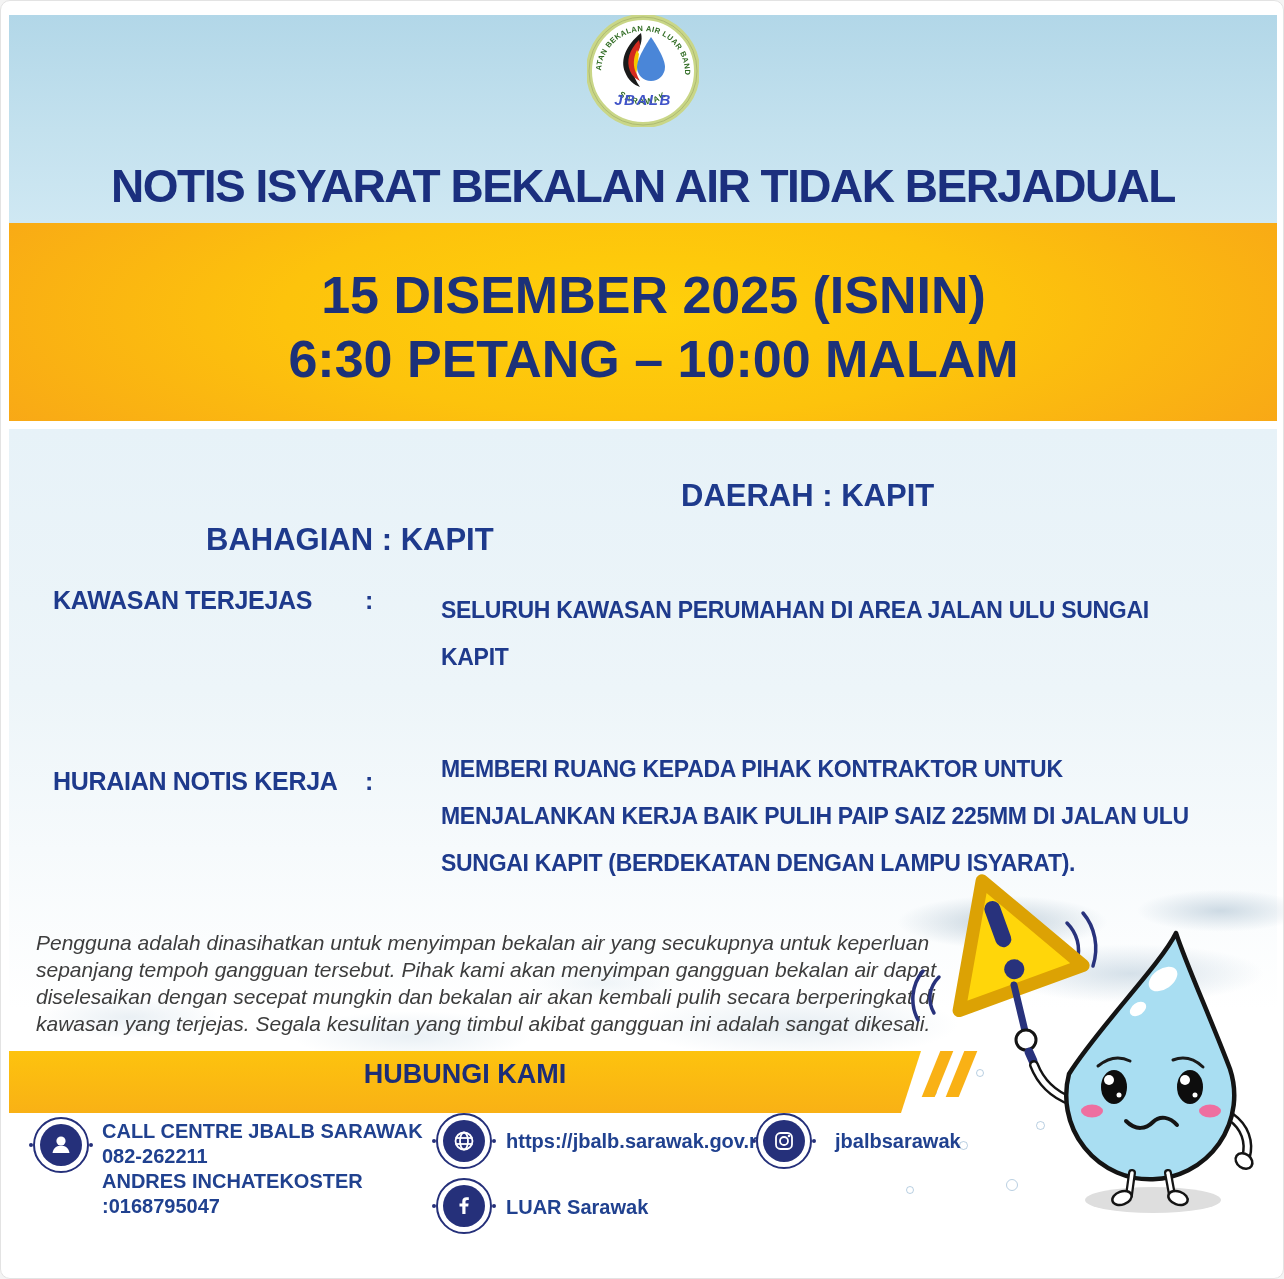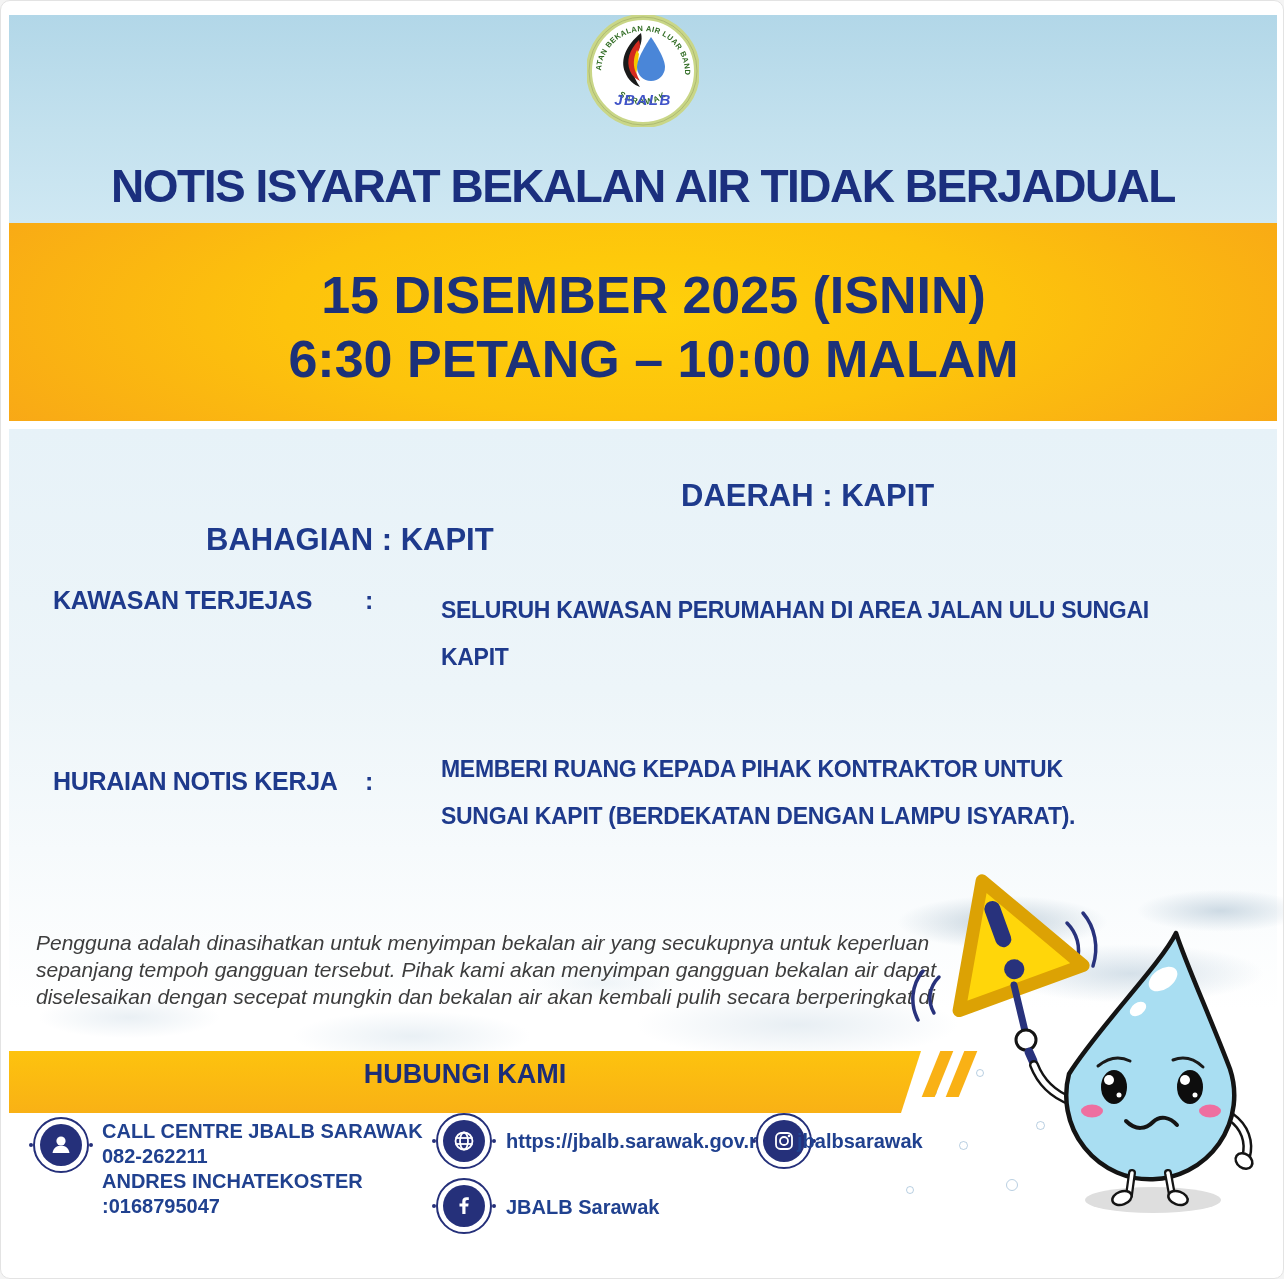--- a/index.html
+++ b/index.html
@@ -149,27 +149,29 @@
   <div class="row-colon navy" style="left:364px;top:585px;">:</div>
   <div class="row-lines navy" style="left:440px;top:586px;">
     <div>SELURUH KAWASAN PERUMAHAN DI AREA JALAN ULU SUNGAI</div>
     <div>KAPIT</div>
   </div>
 
   <div class="row-label navy" style="left:52px;top:766px;">HURAIAN NOTIS KERJA</div>
   <div class="row-colon navy" style="left:364px;top:766px;">:</div>
   <div class="row-lines navy" style="left:440px;top:745px;">
     <div>MEMBERI RUANG KEPADA PIHAK KONTRAKTOR UNTUK</div>
+    <div>MENJALANKAN KERJA BAIK PULIH PAIP SAIZ 225MM DI JALAN ULU</div>
     <div>SUNGAI KAPIT (BERDEKATAN DENGAN LAMPU ISYARAT).</div>
   </div>
 
   <div class="advisory">
     <div>Pengguna adalah dinasihatkan untuk menyimpan bekalan air yang secukupnya untuk keperluan</div>
     <div>sepanjang tempoh gangguan tersebut. Pihak kami akan menyimpan gangguan bekalan air dapat</div>
     <div>diselesaikan dengan secepat mungkin dan bekalan air akan kembali pulih secara berperingkat di</div>
+    <div>kawasan yang terjejas. Segala kesulitan yang timbul akibat gangguan ini adalah sangat dikesali.</div>
   </div>
 
   <svg class="mascot" viewBox="0 0 370 375">
     <ellipse cx="252" cy="341" rx="68" ry="13" fill="#dedede"></ellipse>
 
     <g stroke="#28327c" stroke-width="3.5" fill="none" stroke-linecap="round">
       <path d="M38,118 C28,128 26,142 33,154"></path>
       <path d="M22,112 C10,126 9,146 17,161"></path>
       <path d="M166,64 C176,74 180,88 176,102"></path>
       <path d="M182,54 C194,68 198,88 192,107"></path>
@@ -255,26 +257,26 @@
   </div>
   <div class="ctext" style="left:505px;top:1128px;">https://jbalb.sarawak.gov.my/</div>
 
   <div class="cicon" style="left:435px;top:1177px;">
     <span class="disc">
       <svg width="26" height="26" viewBox="0 0 26 26">
         <path d="M14.5,21 L14.5,13.6 L17.2,13.6 L17.6,10.6 L14.5,10.6 L14.5,8.7 C14.5,7.8 14.9,7 16.3,7 L17.8,7 L17.8,4.3 C17.5,4.25 16.5,4.15 15.4,4.15 C13,4.15 11.3,5.6 11.3,8.3 L11.3,10.6 L8.5,10.6 L8.5,13.6 L11.3,13.6 L11.3,21 Z" fill="#ffffff"></path>
       </svg>
     </span>
   </div>
-  <div class="ctext" style="left:505px;top:1194px;">JBALB Sarawak</div>
+  <div class="ctext" style="left:505px;top:1194px;">LUAR Sarawak</div>
 
   <div class="cicon" style="left:755px;top:1112px;">
     <span class="disc">
       <svg width="26" height="26" viewBox="0 0 26 26" fill="none" stroke="#ffffff" stroke-width="1.8">
         <rect x="5" y="5" width="16" height="16" rx="4.5"></rect>
         <circle cx="13" cy="13" r="4"></circle>
         <circle cx="18" cy="8" r="1.3" fill="#ffffff" stroke="none"></circle>
       </svg>
     </span>
   </div>
-  <div class="ctext" style="left:796px;top:1128px;">jbalbsarawak</div>
+  <div class="ctext" style="left:834px;top:1128px;">jbalbsarawak</div>
 
 </div>
 
 </body></html>

